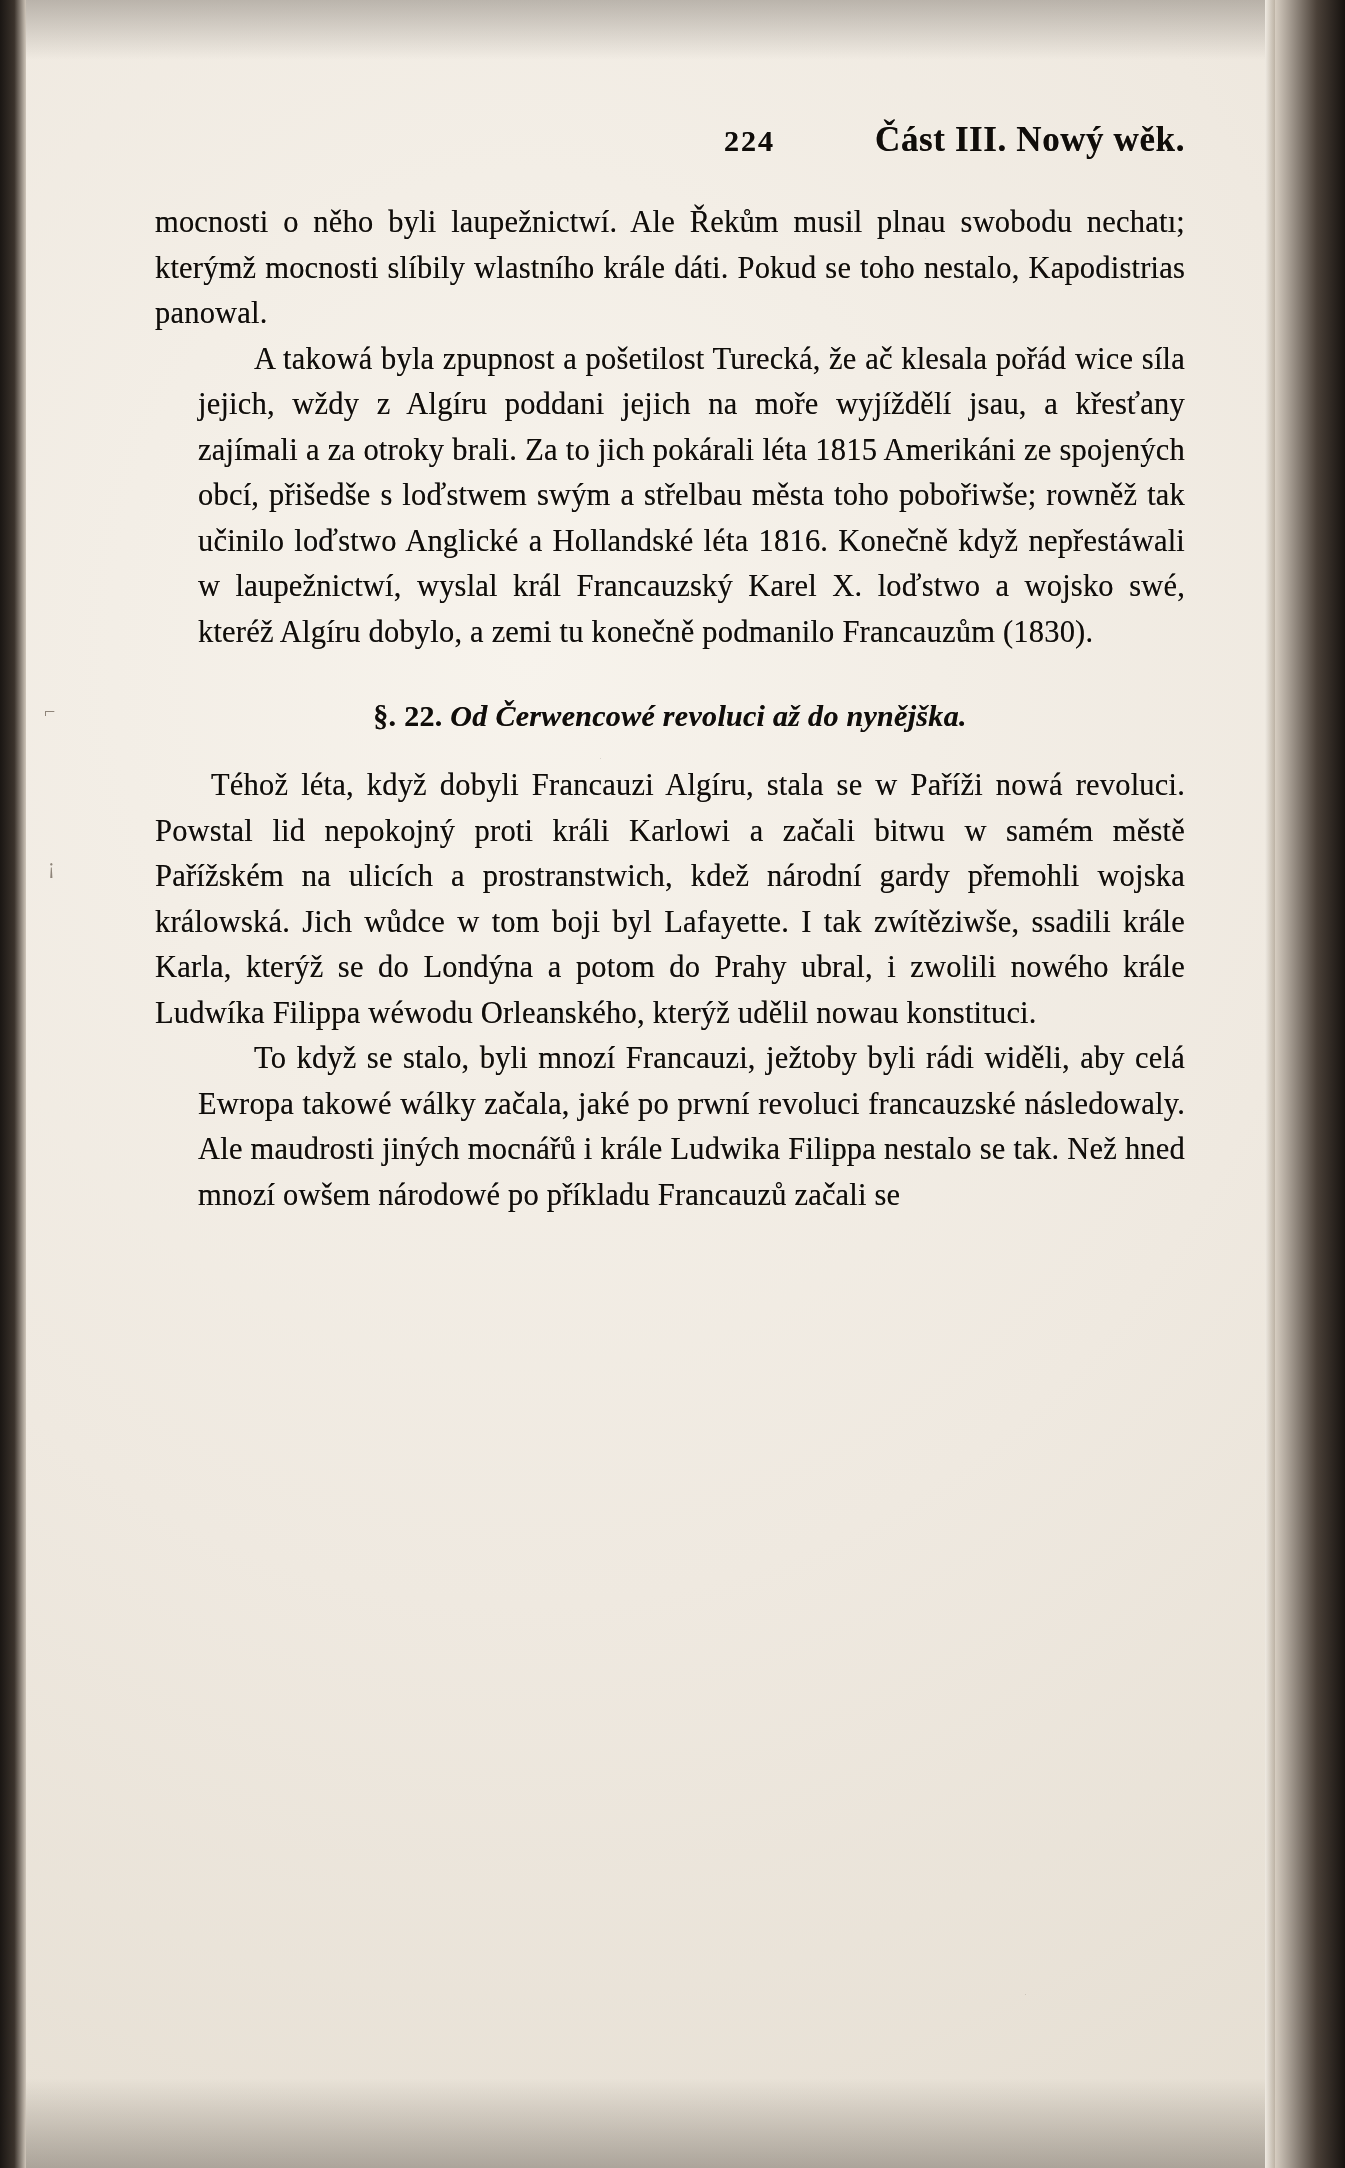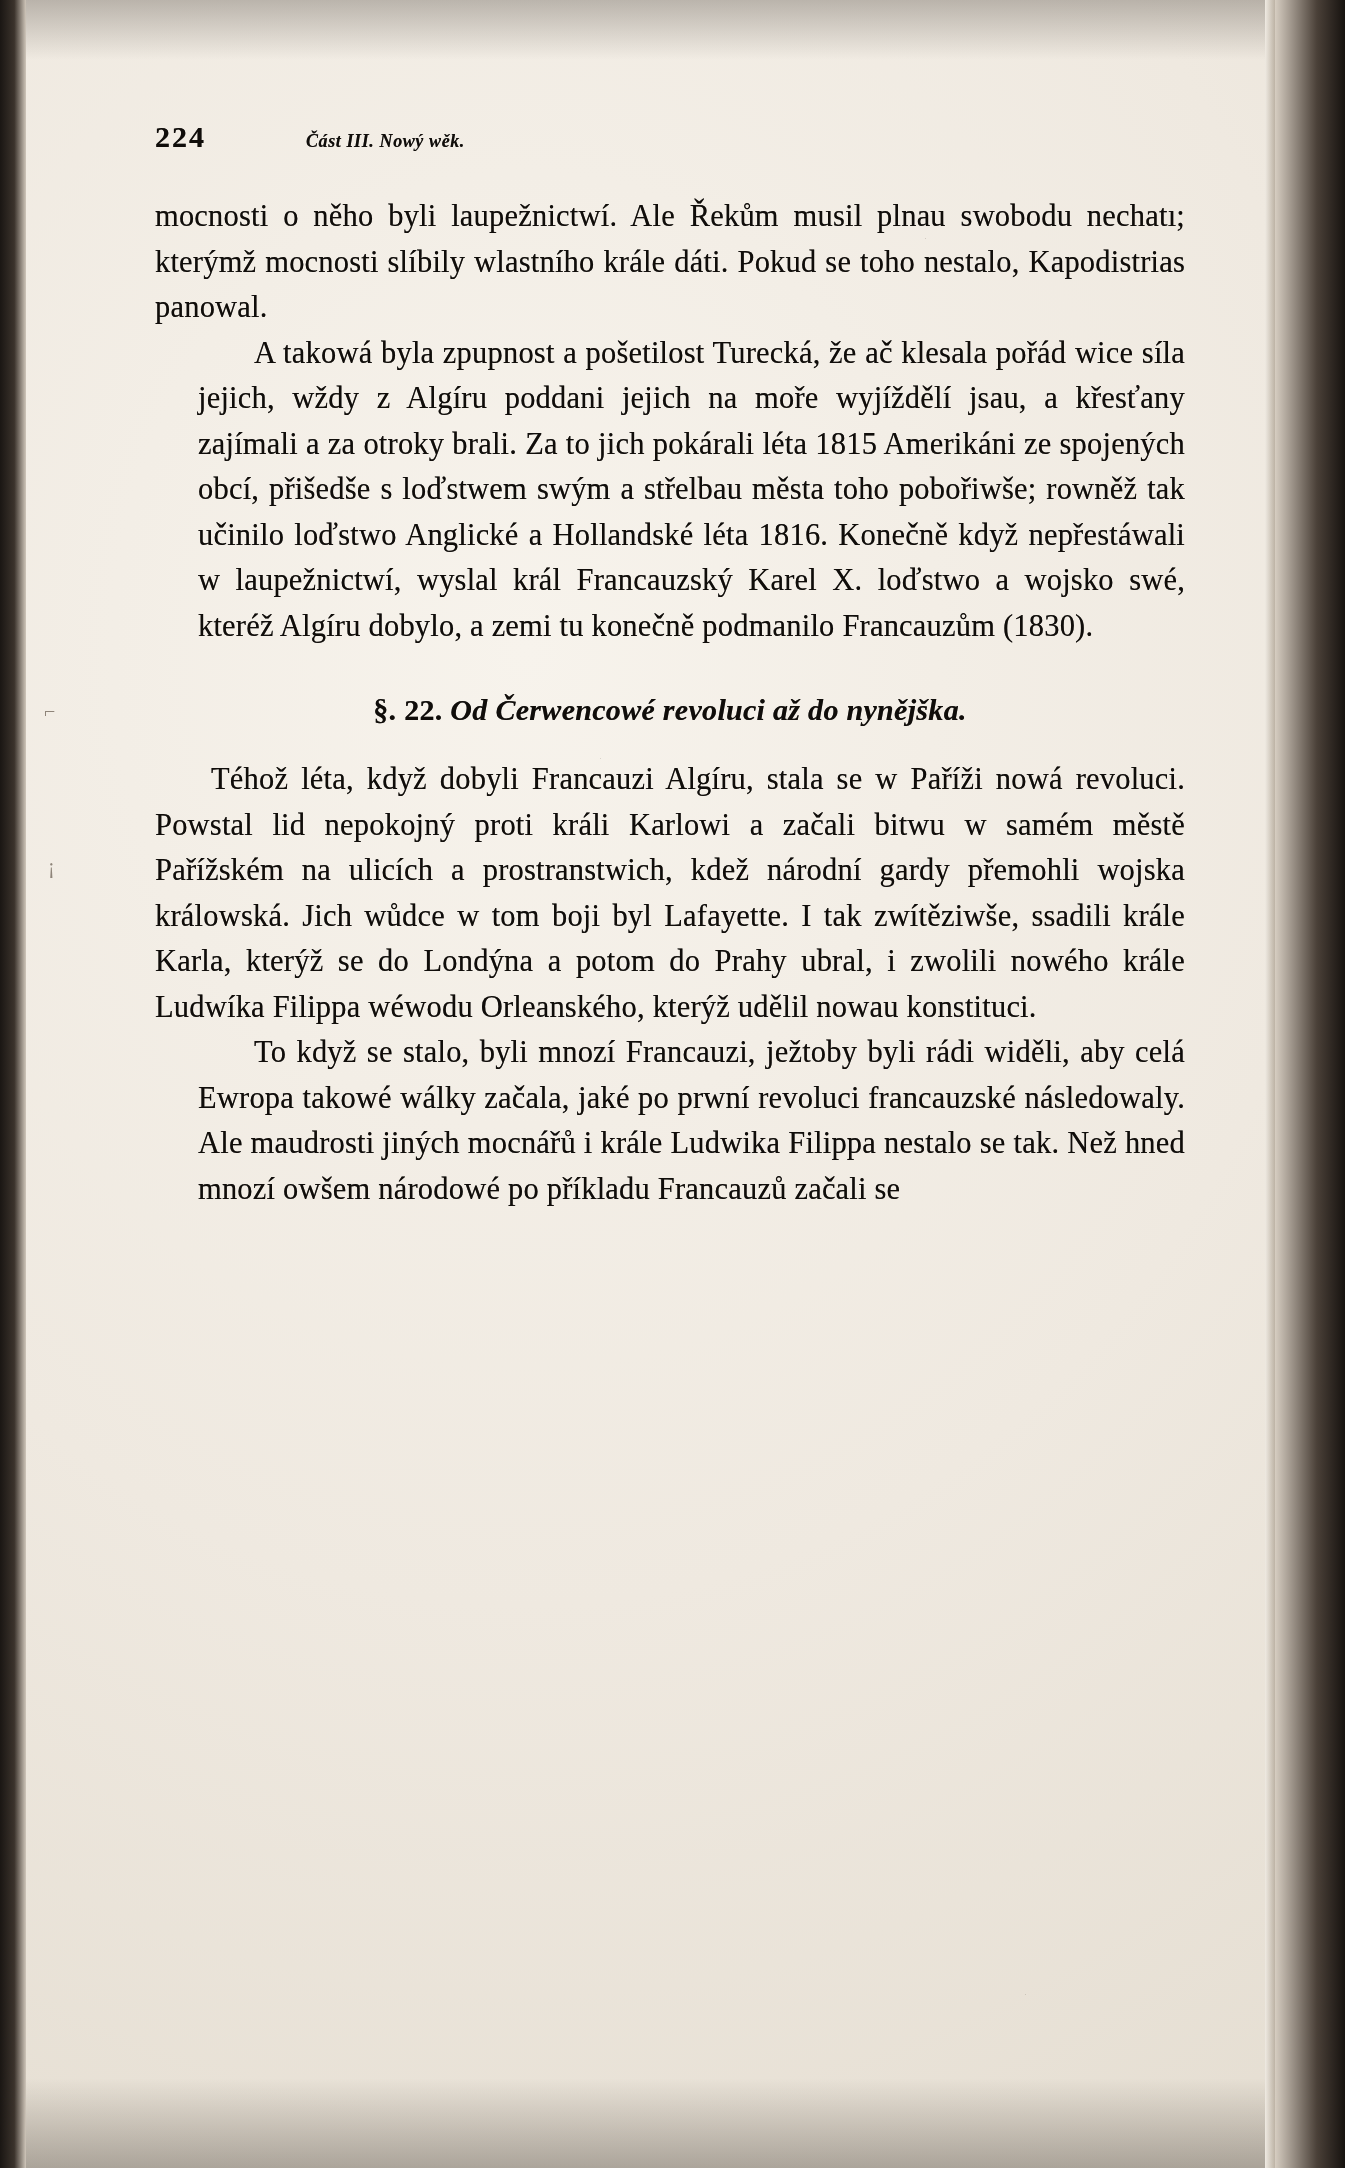--- a/index.html
+++ b/index.html
@@ -83,32 +83,32 @@
     color: #100d0a;
   }
 
   
   #runhead {
     display: flex;
     align-items: baseline;
     gap: 100px;
     margin-bottom: 40px;
     letter-spacing: .5px;
+    justify-content: flex-end;
   }
   #folio {
     font-family: "Liberation Serif", serif;
     font-weight: bold;
     font-size: 30px;
     letter-spacing: 2px;
   }
   #runtitle {
     font-family: "Liberation Serif", serif;
-    font-style: italic;
     font-weight: bold;
-    font-size: 18px;
+    font-size: 35px;
     letter-spacing: .6px;
   }
 
   .para {
     font-size: 30.5px;
     line-height: 45.5px;
     text-align: justify;
     text-justify: inter-word;
     margin: 0;
     letter-spacing: .2px;

